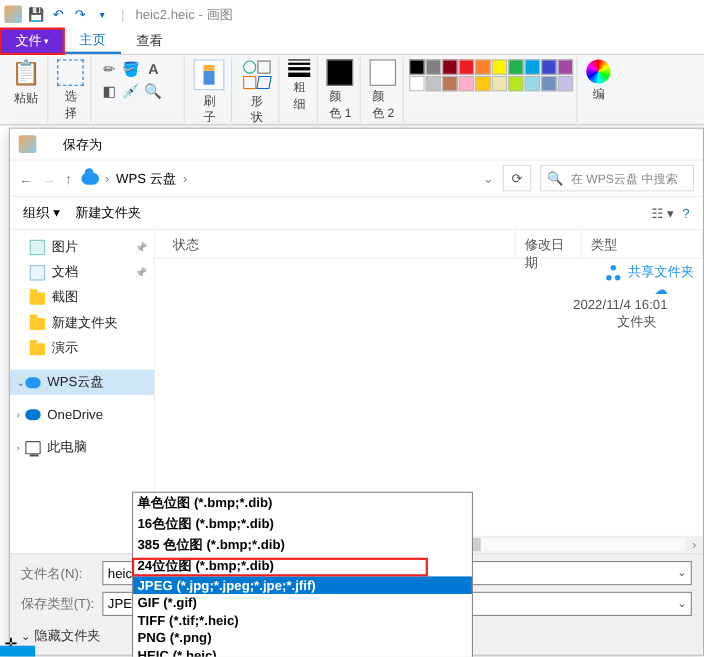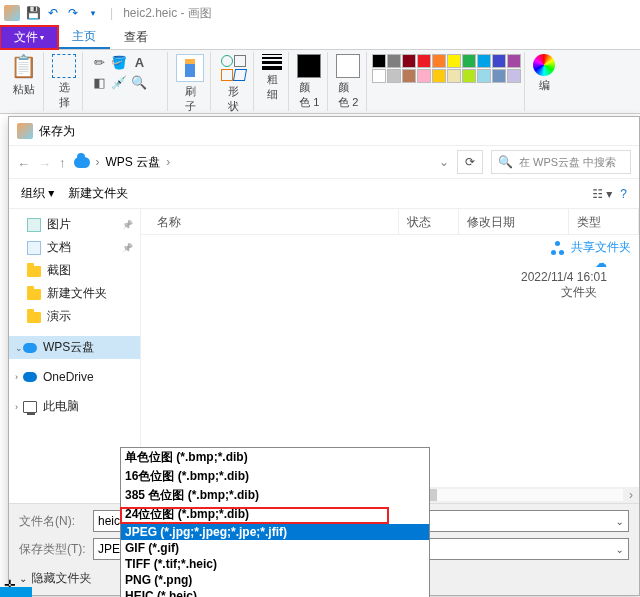--- a/index.html
+++ b/index.html
@@ -39,21 +39,21 @@
 .shapes-ico span:nth-child(4){ border-color:#06c; transform: skewX(-10deg); }
 .thick-lines { display: flex; flex-direction: column; gap: 2px; width: 20px; align-items: center; }
 .thick-lines span { height: 1px; background: #000; width: 100%; }
 .thick-lines span:nth-child(2){height:2px;} .thick-lines span:nth-child(3){height:3px;} .thick-lines span:nth-child(4){height:4px;}
 .color-swatch { width: 24px; height: 24px; border: 1px solid #888; }
 .color-grid { display: grid; grid-template-columns: repeat(10, 14px); gap: 1px; }
 .color-grid span { width: 14px; height: 14px; border: 1px solid #bbb; }
 
 
 .dialog { position: absolute; left: 8px; top: 116px; width: 632px; height: 480px; background: #fff; border: 1px solid #b0b0b0; box-shadow: 0 4px 12px rgba(0,0,0,.2); display: flex; flex-direction: column; }
-.dlg-title { height: 28px; display: flex; align-items: center; gap: 6px; padding: 0 8px; }
+.dlg-title { height: 28px; display: flex; align-items: center; gap: 24px; padding: 0 8px; }
 .dlg-title .ico { width: 16px; height: 16px; background: linear-gradient(135deg,#f4a460,#87ceeb); border-radius: 2px; }
 .dlg-nav { height: 34px; border-top: 1px solid #eee; border-bottom: 1px solid #eee; display: flex; align-items: center; padding: 0 8px; gap: 8px; }
 .dlg-nav .chev { color: #888; font-size: 13px; }
 .dlg-nav .crumbs { flex: 1; display: flex; align-items: center; gap: 6px; }
 .dlg-nav .cloud { width: 16px; height: 11px; background: #2196f3; border-radius: 6px; position: relative; }
 .dlg-nav .cloud::before { content:""; position:absolute; width:8px;height:8px;background:#2196f3;border-radius:50%;top:-4px;left:3px;}
 .dlg-nav .dd { color:#888; margin-left: auto; }
 .dlg-nav .refresh { width: 26px; height: 24px; border: 1px solid #ddd; display: flex; align-items:center; justify-content:center; color:#555;}
 .dlg-nav .search { display: flex; align-items: center; gap: 6px; border: 1px solid #ddd; height: 24px; padding: 0 6px; width: 140px; color:#888;}
 .dlg-toolbar { height: 30px; display:flex; align-items:center; gap: 14px; padding: 0 12px; border-bottom: 1px solid #eee; }
@@ -300,21 +300,20 @@
         </div>
       <div style="height:8px;"></div>
       <div class="tree-item" style="position:relative;padding-left:14px;">
           <span class="chev">›</span>
           <span class="ico-pc"></span>
           <span>此电脑</span>
         </div>
     </div>
     <div class="listview">
       <div class="lv-head">
-        <span>名称</span>
         <span>状态</span>
         <span>修改日期</span>
         <span>类型</span>
       </div>
       <div class="lv-row">
         <span class="n">
             <span class="share-ico"></span>
             <span>共享文件夹</span>
           </span>
         <span>☁</span>

